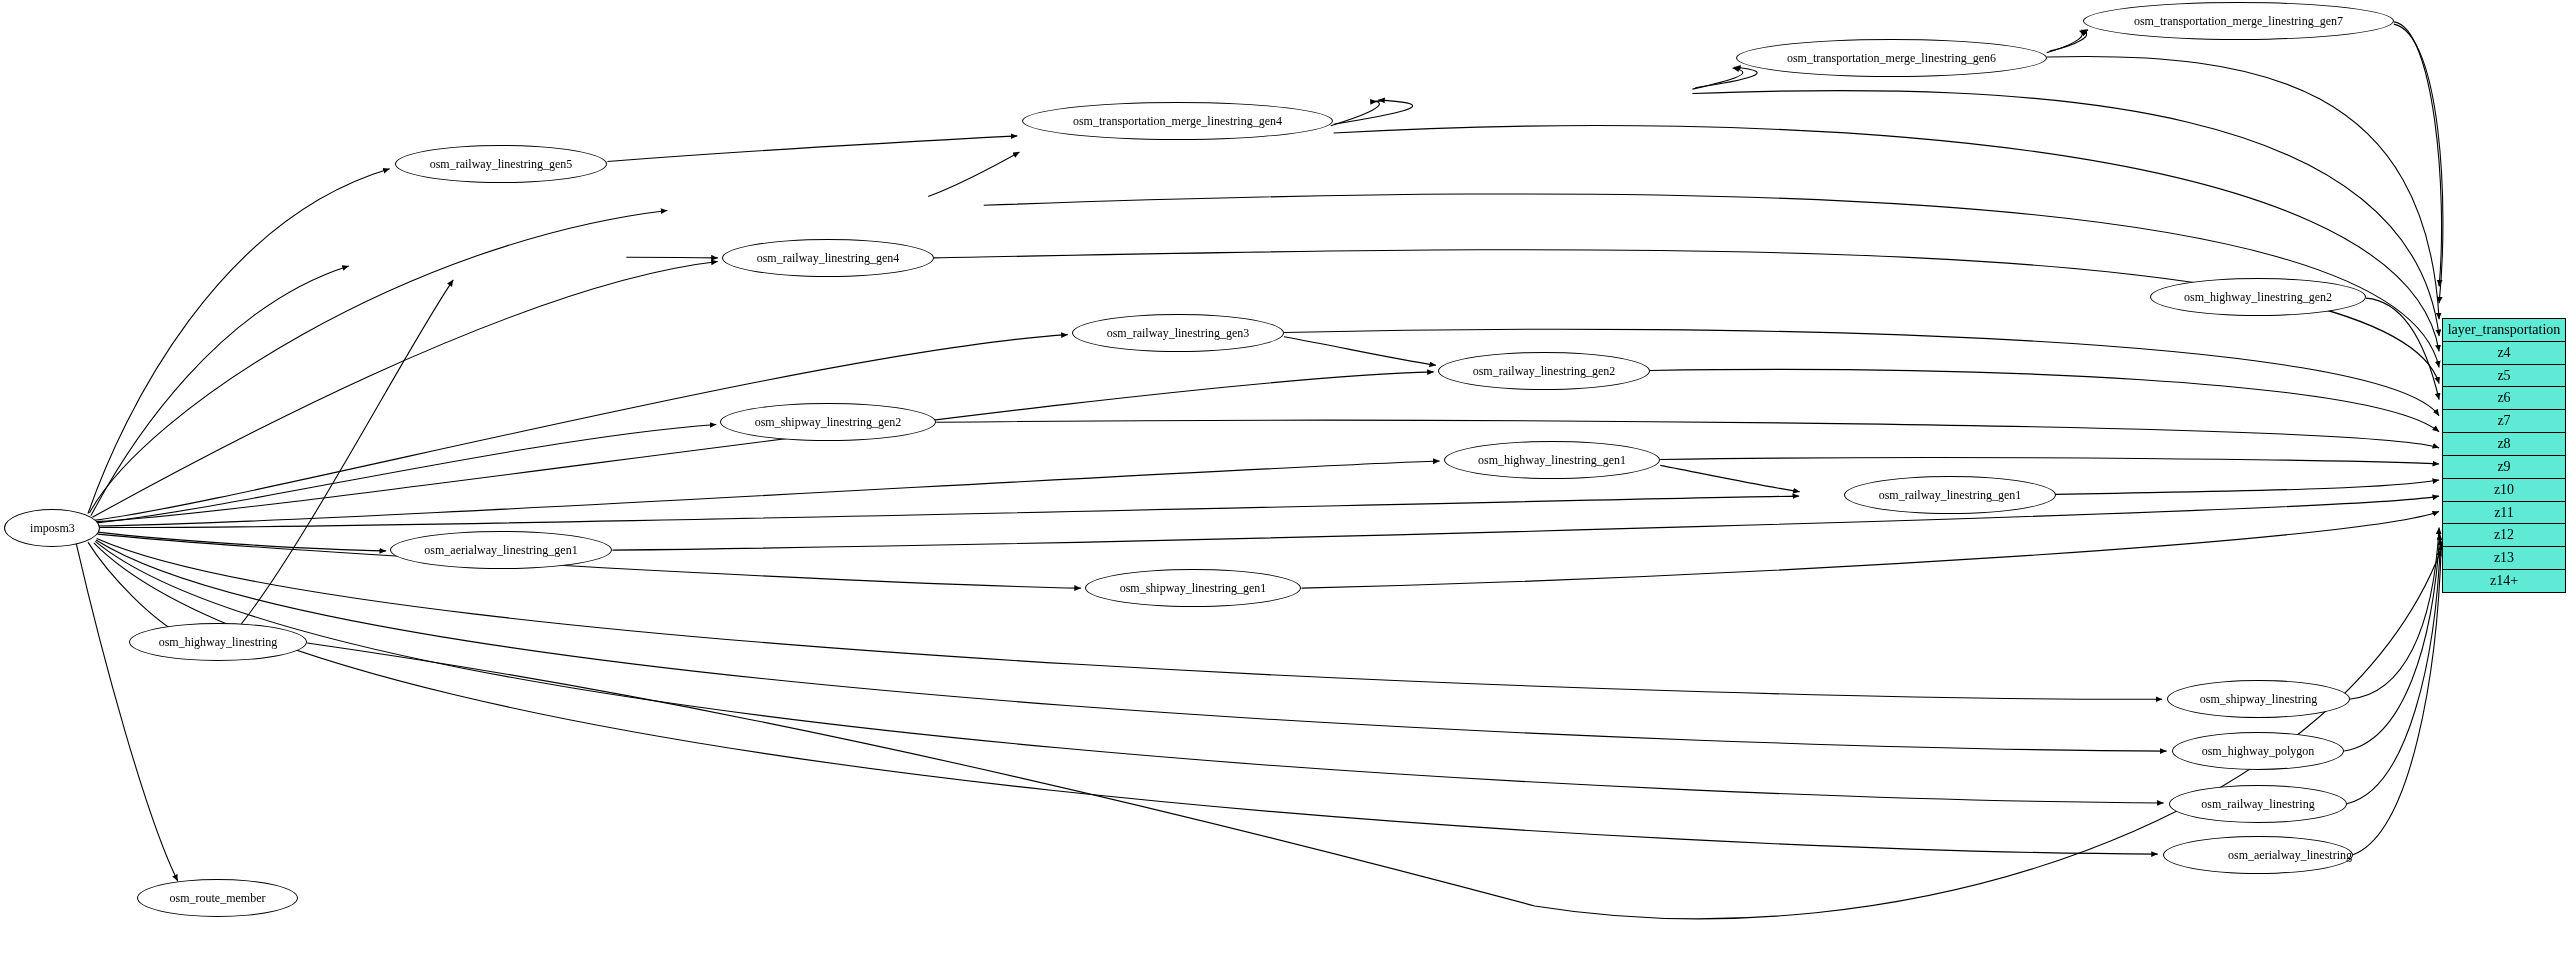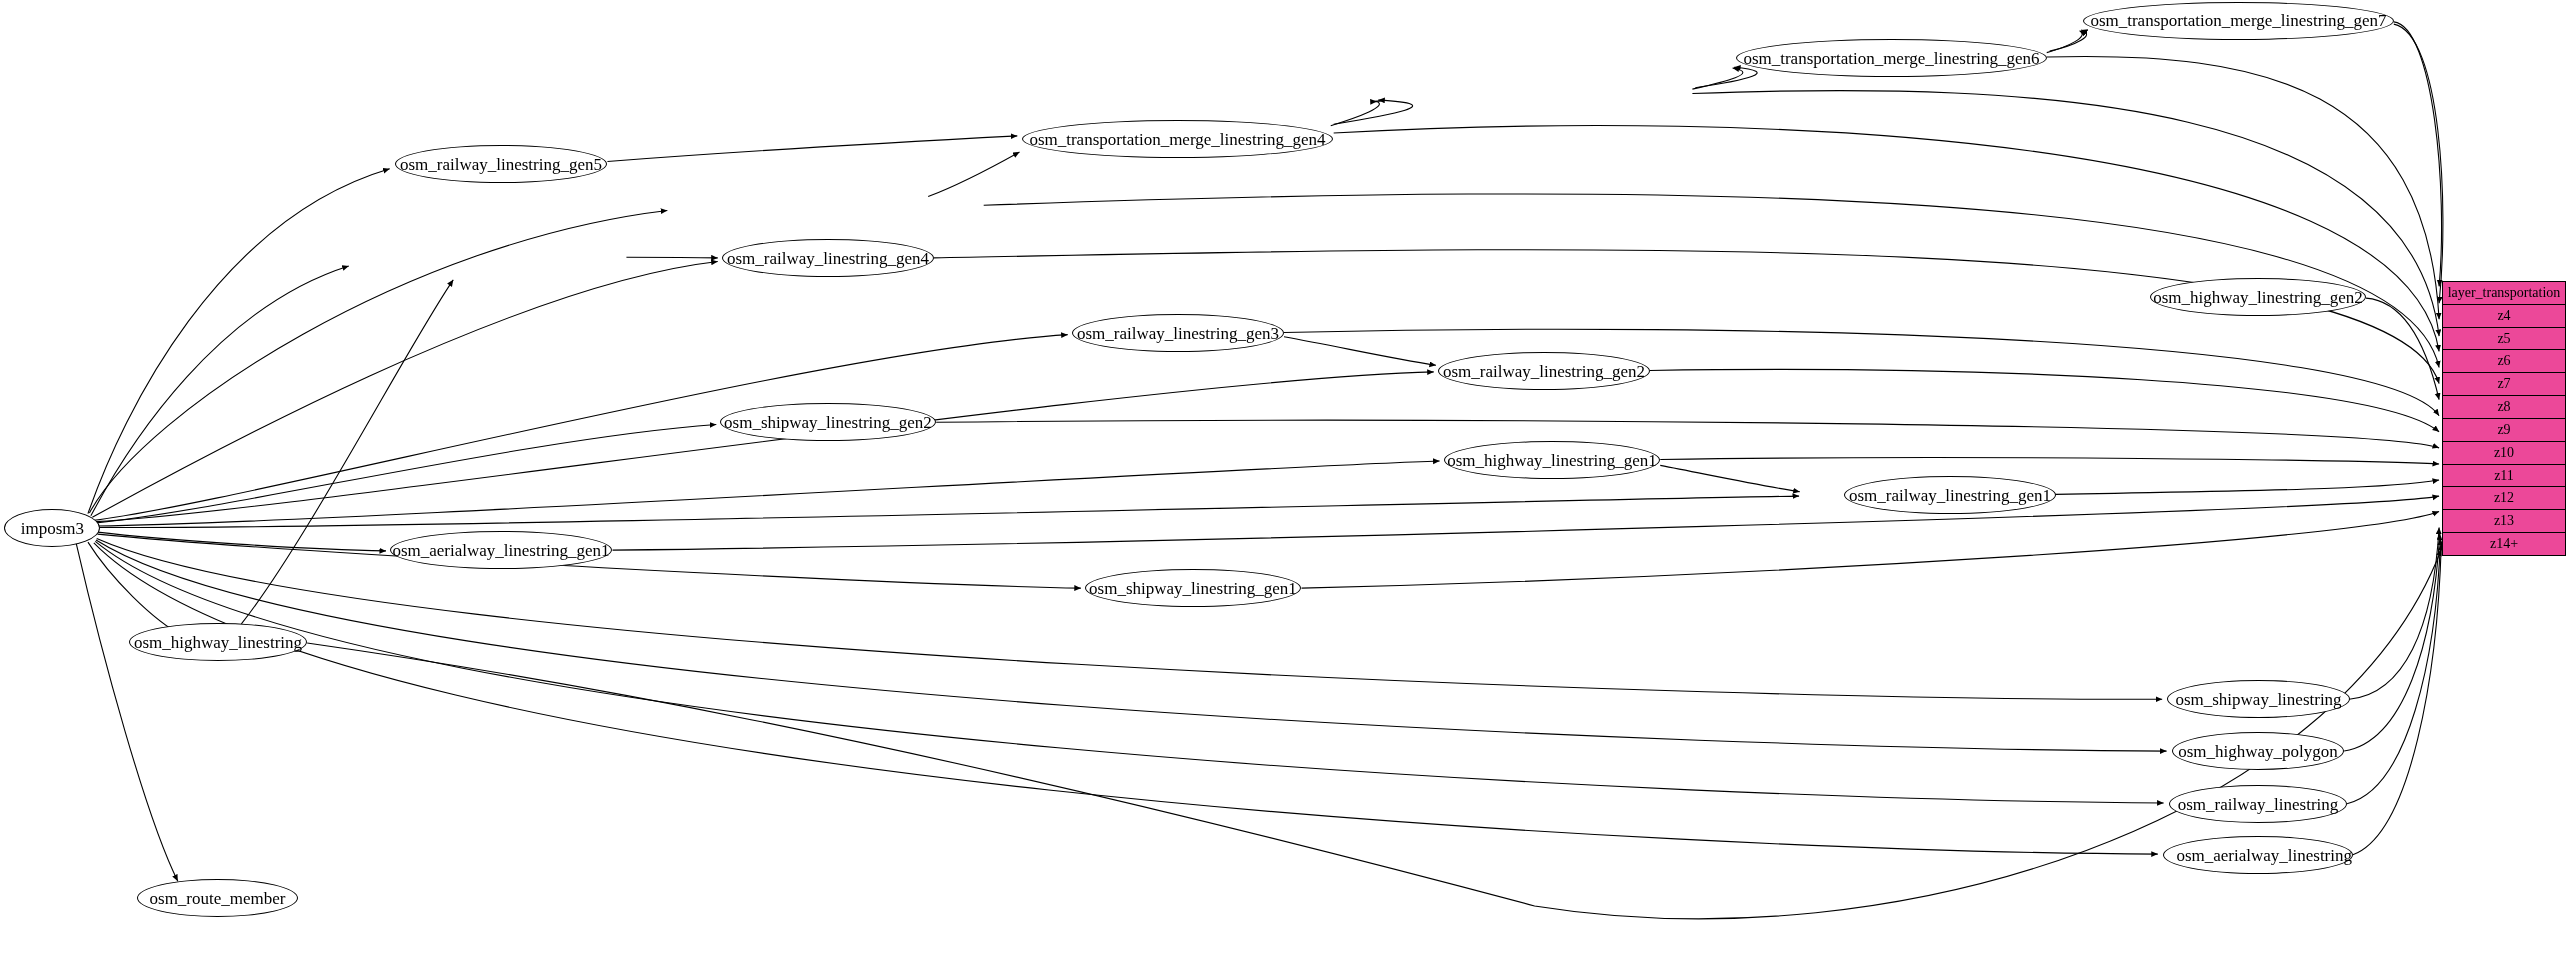--- a/index.html
+++ b/index.html
@@ -32,30 +32,31 @@
     justify-content: center;
     box-sizing: border-box;
     text-align: center;
     white-space: nowrap;
     color: #000000;
   }
   .node.ellipse {
     border: 1px solid #000000;
     border-radius: 50%;
     background: #ffffff;
-    font-size: 17px;
+    font-size: 12px;
     line-height: 1;
   }
   .table-node {
     position: absolute;
     border: 1px solid #000000;
-    background: #ec4899;
+    background: #5eead4;
     box-sizing: border-box;
     display: flex;
     flex-direction: column;
+    margin-top: 37px;
   }
   .table-node .trow {
     flex: 1 1 auto;
     display: flex;
     align-items: center;
     justify-content: center;
     font-size: 14px;
     color: #000000;
     border-bottom: 0.9px solid #000000;
     box-sizing: border-box;
@@ -136,21 +137,21 @@
   <div class="node ellipse" style="left:4.4px; top:509px; width:96px; height:38px;">
       <span>imposm3</span>
     </div>
 
   <div class="node ellipse" style="left:395px; top:145px; width:212px; height:38px;">
       <span>osm_railway_linestring_gen5</span>
     </div>
 
 
 
-  <div class="node ellipse" style="left:1022px; top:120px; width:311px; height:38px;">
+  <div class="node ellipse" style="left:1022px; top:102px; width:311px; height:38px;">
       <span>osm_transportation_merge_linestring_gen4</span>
     </div>
 
 
   <div class="node ellipse" style="left:1736px; top:39px; width:311px; height:38px;">
       <span>osm_transportation_merge_linestring_gen6</span>
     </div>
 
   <div class="node ellipse" style="left:2083px; top:1.5px; width:311px; height:38px;">
       <span>osm_transportation_merge_linestring_gen7</span>

